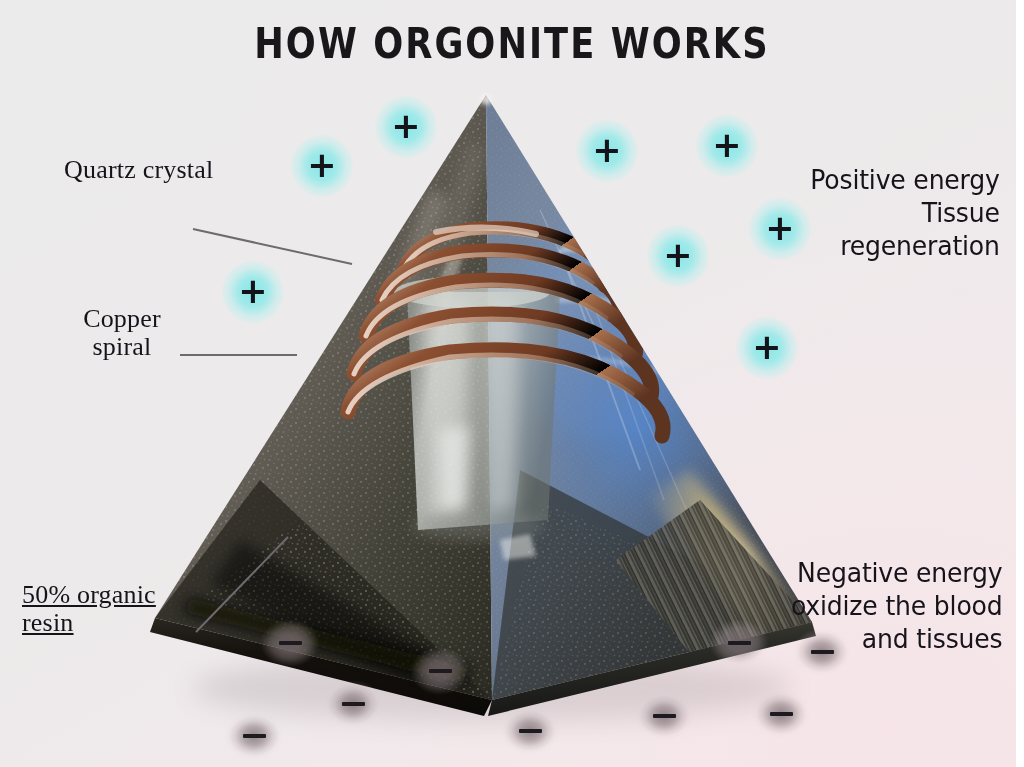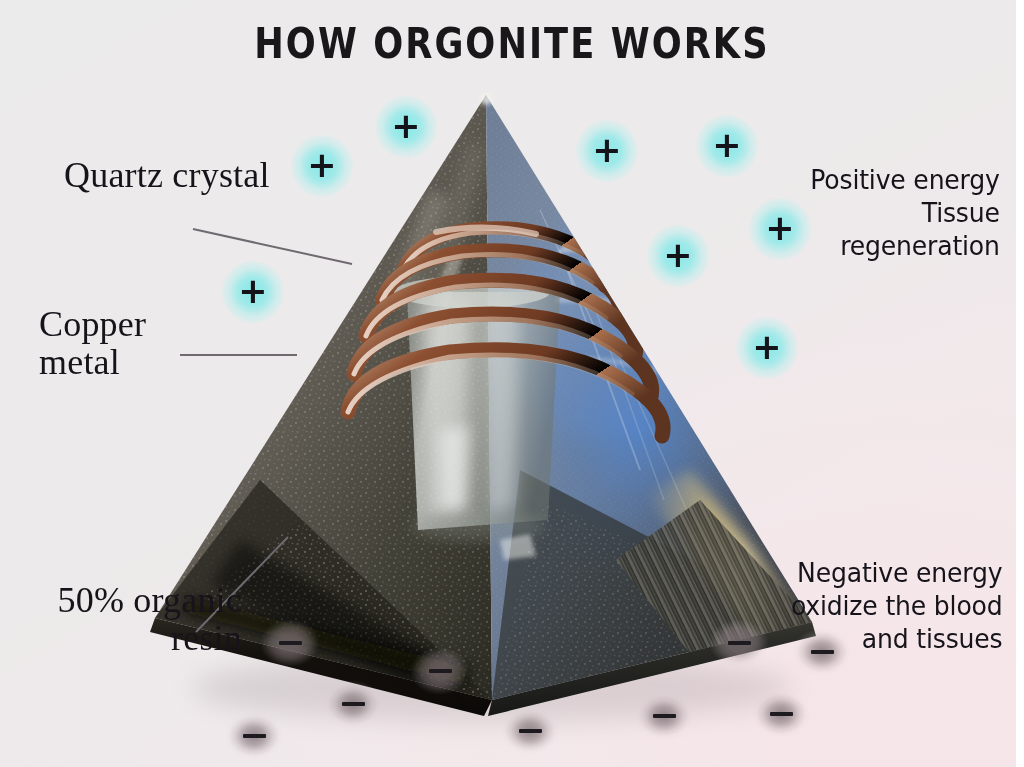--- a/index.html
+++ b/index.html
@@ -98,49 +98,50 @@
     border-radius: 1px;
   }
 
   
   .label {
     position: absolute;
     color: #16141a;
   }
   .label.serif {
     font-family: "Liberation Serif", "DejaVu Serif", serif;
-    font-size: 36px;
+    font-size: 26px;
     line-height: 1.06;
     letter-spacing: 0.2px;
   }
   .label.sans {
     font-family: "DejaVu Sans", sans-serif;
     font-size: 27px;
     line-height: 1.22;
     letter-spacing: -0.2px;
     transform: scaleX(0.93);
   }
 
   #label-quartz {
     left: 64px;
     top: 156px;
     white-space: nowrap;
   }
   #label-copper {
-    left: 39px;
+    left: 47px;
     top: 305px;
-    text-align: left;
+    text-align: center;
     width: 150px;
     font-family: Liberation Serif, serif;
   }
   #label-resin {
     left: 22px;
     top: 581px;
-    text-align: right;
+    text-align: left;
     width: 220px;
+    text-decoration: underline;
   }
   #label-positive {
     right: 16px;
     top: 164px;
     text-align: right;
     transform-origin: right top;
   }
   #label-negative {
     right: 14px;
     top: 557px;
@@ -436,21 +437,21 @@
         <div class="sym"></div>
       </div>
     </div>
 
   <div class="label serif" id="label-quartz">
     <span class="line">Quartz crystal</span>
   </div>
 
   <div class="label serif" id="label-copper">
     <span class="line">Copper</span>
-    <span class="line">metal</span>
+    <span class="line">spiral</span>
   </div>
 
   <div class="label serif" id="label-resin">
     <span class="line">50% organic</span>
     <span class="line">resin</span>
   </div>
 
   <div class="label sans" id="label-positive">
     <span class="line">Positive energy</span>
     <span class="line">Tissue</span>

